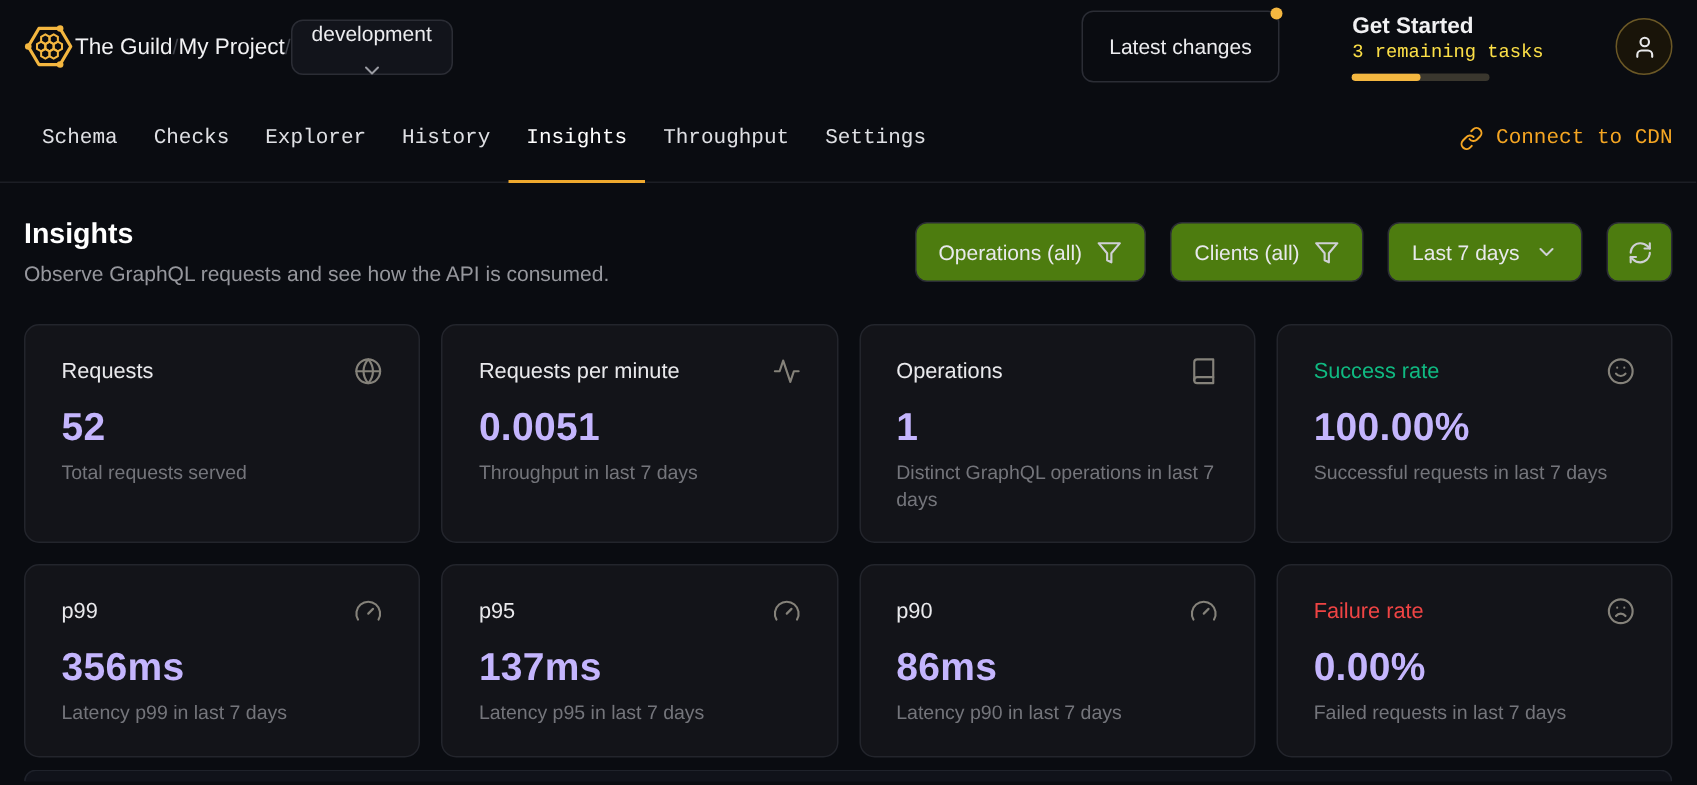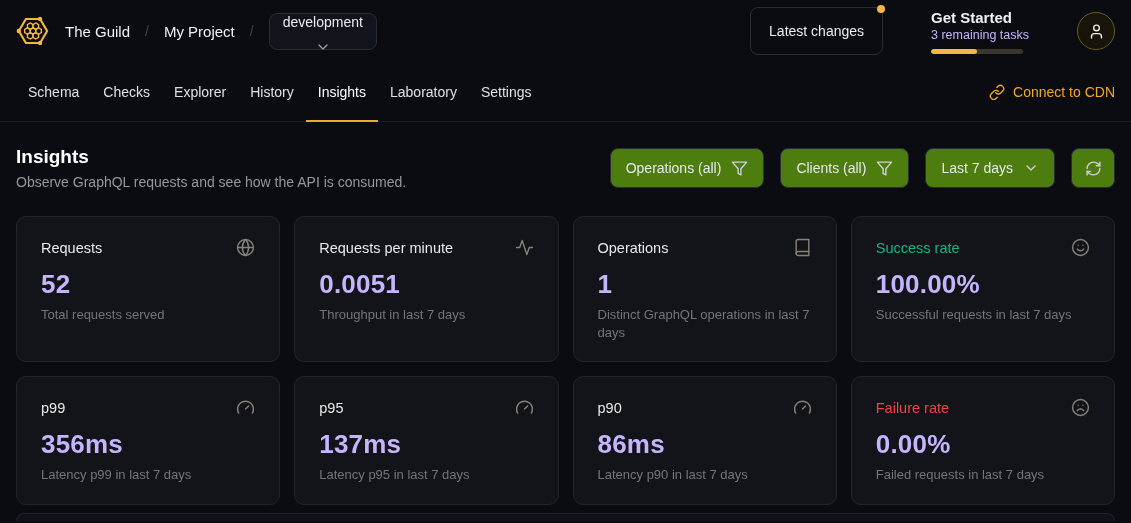--- a/index.html
+++ b/index.html
@@ -10,21 +10,21 @@
     color:#e9e9ec;
     -webkit-font-smoothing:antialiased;
   }
   svg { display:block; }
 
   
   .header {
     height:62px; padding:0 16px;
     display:flex; align-items:center; justify-content:space-between;
   }
-  .brand-area { display:flex; align-items:center; gap:15px; }
+  .brand-area { display:flex; align-items:center; }
   .logo { width:34px; height:34px; cursor:pointer; background:none; border:none; }
   .crumb { font-size:15px; font-weight:500; color:#f2f2f4; text-decoration:none; cursor:pointer; }
   .crumb-sep { color:#41444c; font-size:14px; }
   .env-select {
     display:flex; align-items:center; gap:9px;
     height:37px; padding:0 13px;
     background:#12141b; border:1px solid #2b2d35; border-radius:8px;
     color:#ececef; font-size:14px; font-family:inherit; cursor:pointer;flex-direction:column;
   }
   .env-select .chev { color:#9b9ca3; }
@@ -36,38 +36,39 @@
     background:transparent; border:1px solid #2b2d35; border-radius:8px;
     color:#ececef; font-size:14px; font-family:inherit; cursor:pointer;
   }
   .latest-dot {
     position:absolute; top:-3px; right:-3px;
     width:8px; height:8px; border-radius:50%;
     background:#f4b740;
   }
   .get-started { cursor:pointer; min-width:92px; }
   .gs-title { font-size:15px; font-weight:600; color:#f0f0f2; }
-  .gs-sub { font-size:12.5px; color:#c4b5fd; margin-top:2px; }
+  .gs-sub { font-size:12.5px; color:#fde047; margin-top:2px;font-family:Liberation Mono, monospace; }
   .gs-track {
     margin-top:7px; width:92px; height:5px; border-radius:3px;
     background:#3a372e; overflow:hidden;
   }
   .gs-fill { height:100%; border-radius:3px; background:#f4b740; width:50%; }
   .avatar {
     width:38px; height:38px; border-radius:50%;
     background:#191409; border:1px solid #6b5826;
     display:flex; align-items:center; justify-content:center;
     color:#e8e8ea; cursor:pointer;
   }
 
   
   .tabbar {
     height:60px; padding:0 16px;
     display:flex; align-items:stretch;
     border-bottom:1px solid #1c1e25;
+    font-family:Liberation Mono, monospace;
   }
   .tab {
     position:relative;
     display:flex; align-items:center;
     padding:0 12px;
     background:none; border:none;
     font-size:14px; font-family:inherit; color:#dfe0e4; cursor:pointer;
   }
   .tab.active { color:#ffffff; font-weight:500; }
   .tab.active .tab-underline {
@@ -193,21 +194,21 @@
       <span>Explorer</span>
     </button>
   <button class="tab">
       <span>History</span>
     </button>
   <button class="tab active">
       <span>Insights</span>
       <span class="tab-underline"></span>
     </button>
   <button class="tab">
-      <span>Laboratory</span>
+      <span>Throughput</span>
     </button>
   <button class="tab">
       <span>Settings</span>
     </button>
 
   <a class="cdn-link">
     <span>
       <svg width="16" height="16" viewBox="0 0 24 24" fill="none" stroke="currentColor" stroke-width="2" stroke-linecap="round" stroke-linejoin="round">
           <path d="M10 13a5 5 0 0 0 7.54.54l3-3a5 5 0 0 0-7.07-7.07l-1.72 1.71"></path>
           <path d="M14 11a5 5 0 0 0-7.54.54l-3 3a5 5 0 0 0 7.07 7.07l1.71-1.71"></path>

